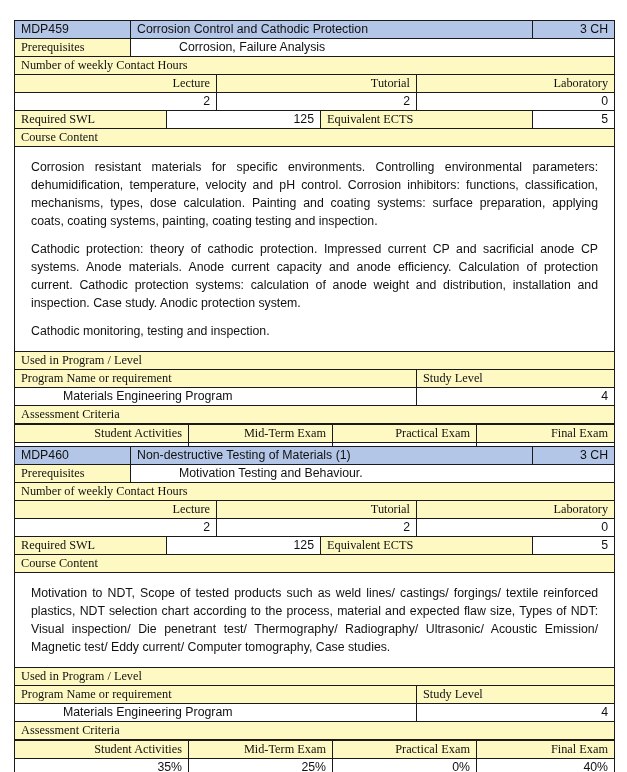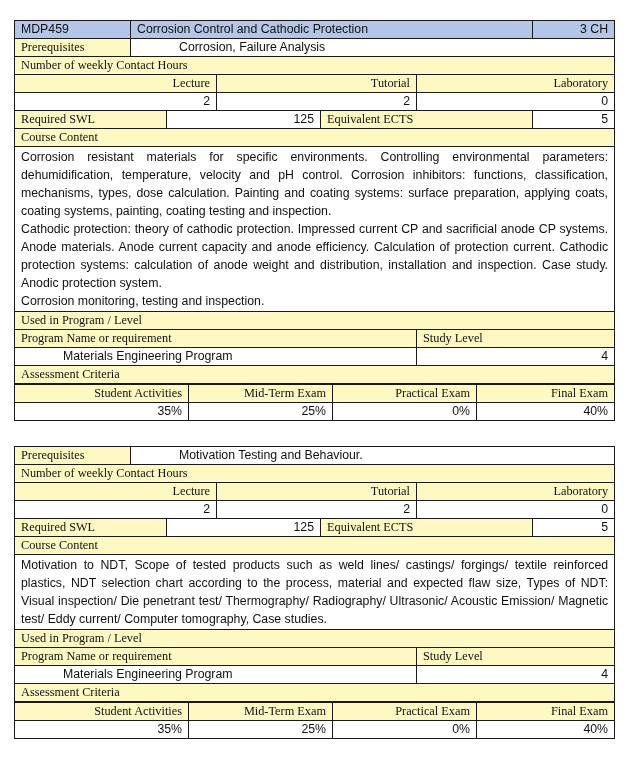--- a/index.html
+++ b/index.html
@@ -9,21 +9,21 @@
   .course.c1 { top: 20px; }
   .course.c2 { top: 446px; }
   table { border-collapse: collapse; width: 100%; table-layout: fixed; }
   td { border: 1px solid #1a1a1a; padding: 0 6px; height: 17px; line-height: 17px;
        white-space: nowrap; overflow: hidden; vertical-align: middle; }
   .blue { background: #b4c6e7; }
   .green { background: #fef9c3; font-family: Liberation Serif, serif; }
   .white { background: #ffffff; padding-left: 48px; }
   .center { text-align: right; }
   .content { white-space: normal; text-align: justify; line-height: 18px; padding: 1px 6px 1px 6px; height: auto; }
-  .content p { margin: 0; }
+  .content p { margin: 10px; }
   .outer { border: 1.5px solid #111; }
 </style>
 </head>
 <body>
 
 <div class="course c1">
   <table class="outer">
     <colgroup>
       <col style="width:116px">
         <col style="width:36px">
@@ -62,21 +62,21 @@
       <td class="green" colspan="2" style="width:auto">Equivalent ECTS</td>
       <td class="white center">5</td>
     </tr>
     <tr>
       <td class="green" colspan="7">Course Content</td>
     </tr>
     <tr>
       <td class="white content" colspan="7">
         <p>Corrosion resistant materials for specific environments.  Controlling environmental parameters: dehumidification, temperature, velocity and pH control. Corrosion inhibitors: functions, classification, mechanisms, types, dose calculation. Painting and coating systems: surface preparation, applying coats, coating systems, painting, coating testing and inspection.</p>
         <p>Cathodic protection: theory of cathodic protection. Impressed current CP and sacrificial anode CP systems. Anode materials.  Anode current capacity and anode efficiency.  Calculation of protection current. Cathodic protection systems: calculation of anode weight and distribution, installation and inspection. Case study. Anodic protection system.</p>
-        <p>Corrosion monitoring, testing and inspection.</p>
+        <p>Cathodic monitoring, testing and inspection.</p>
       </td>
     </tr>
     <tr>
       <td class="green" colspan="7">Used in Program / Level</td>
     </tr>
     <tr>
       <td class="green" colspan="5">Program Name or requirement</td>
       <td class="green" colspan="2">Study Level</td>
     </tr>
     <tr>
@@ -117,20 +117,25 @@
     <colgroup>
       <col style="width:116px">
         <col style="width:36px">
         <col style="width:50px">
       <col style="width:104px">
         <col style="width:96px">
         <col style="width:116px">
       <col style="width:82px">
     </colgroup>
     <tbody>
+        <tr>
+      <td class="blue">MDP460</td>
+      <td class="blue" colspan="5">Non-destructive Testing of Materials (1)</td>
+      <td class="blue center">3 CH</td>
+    </tr>
     <tr>
       <td class="green">Prerequisites</td>
       <td class="white" colspan="6">Motivation Testing and Behaviour.</td>
     </tr>
     <tr>
       <td class="green" colspan="7">Number of weekly Contact Hours</td>
     </tr>
     <tr>
       <td class="green center" colspan="3">Lecture</td>
       <td class="green center" colspan="2">Tutorial</td>

